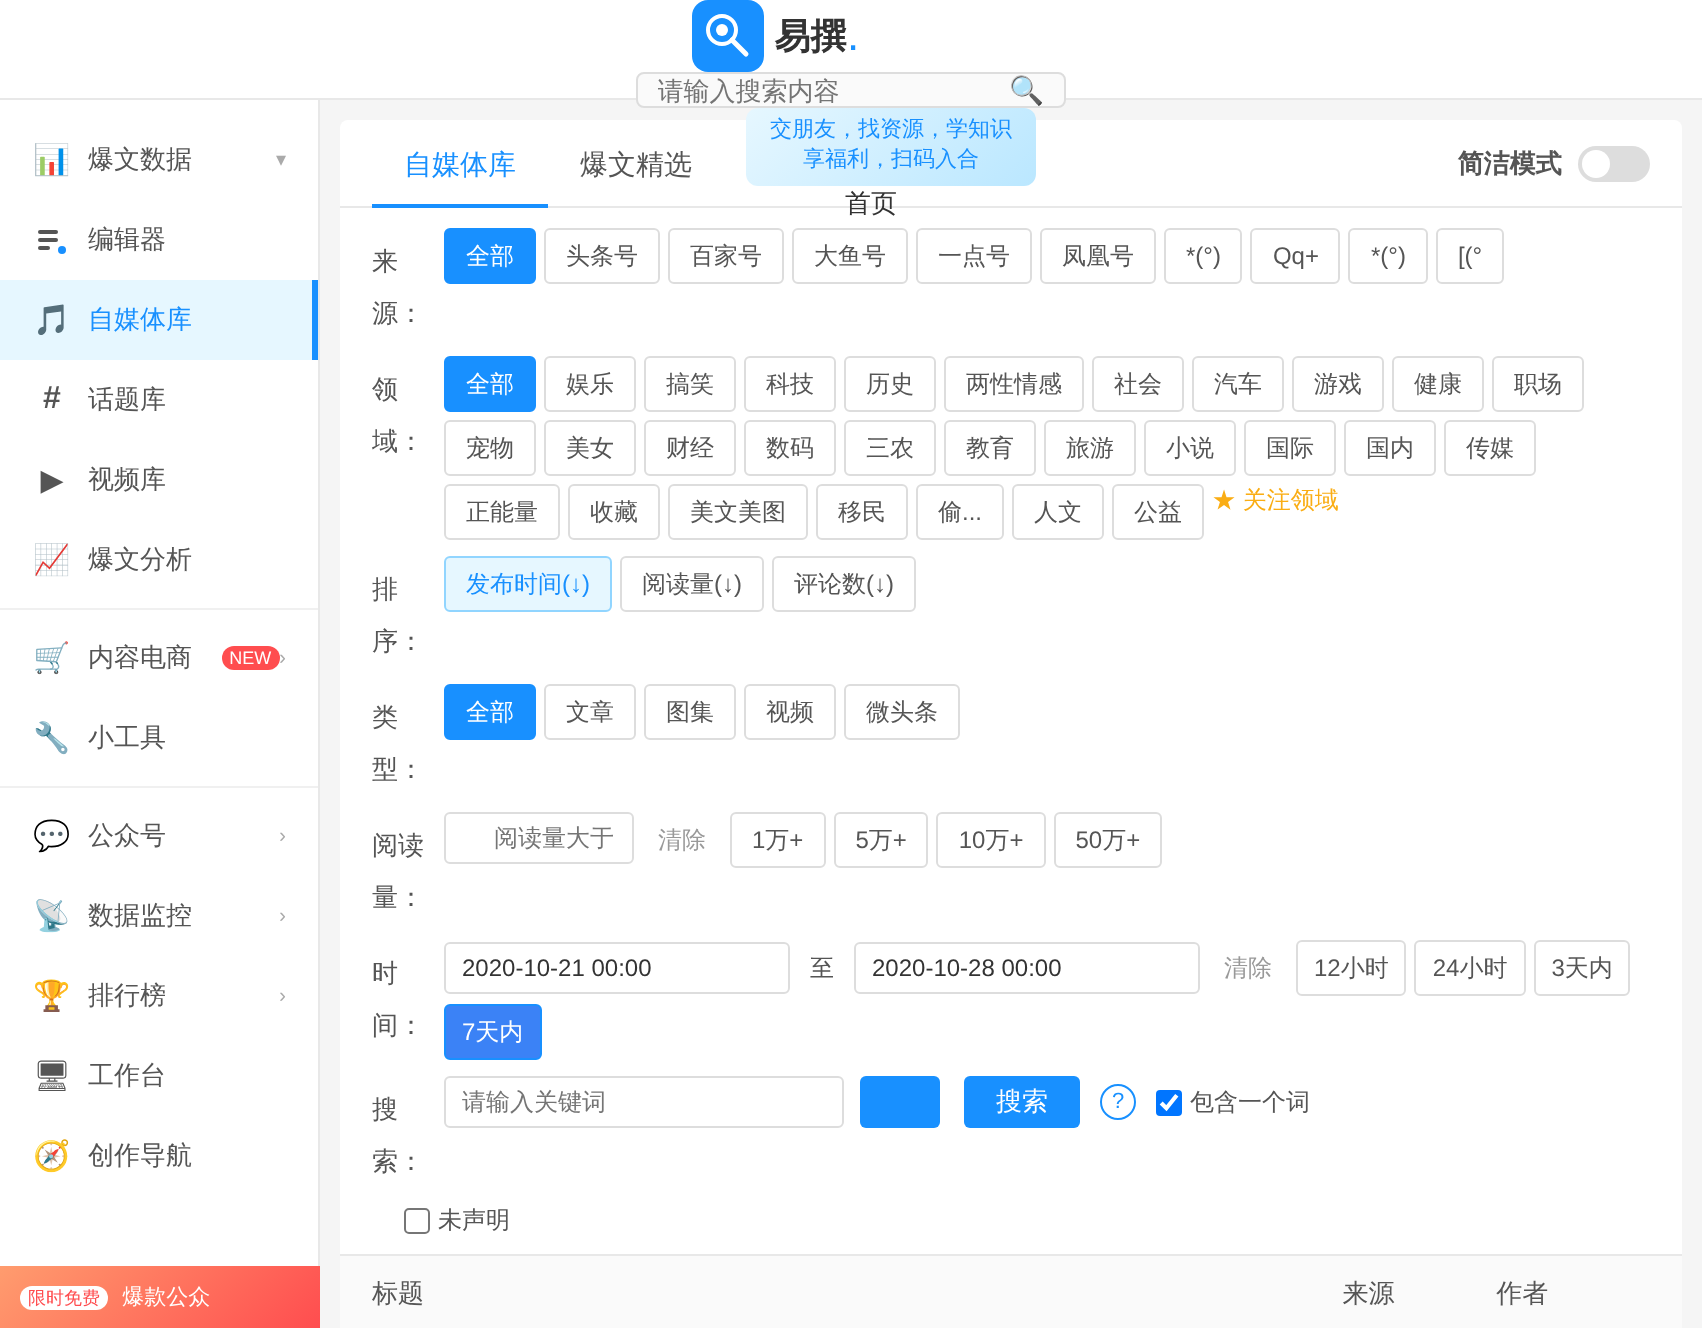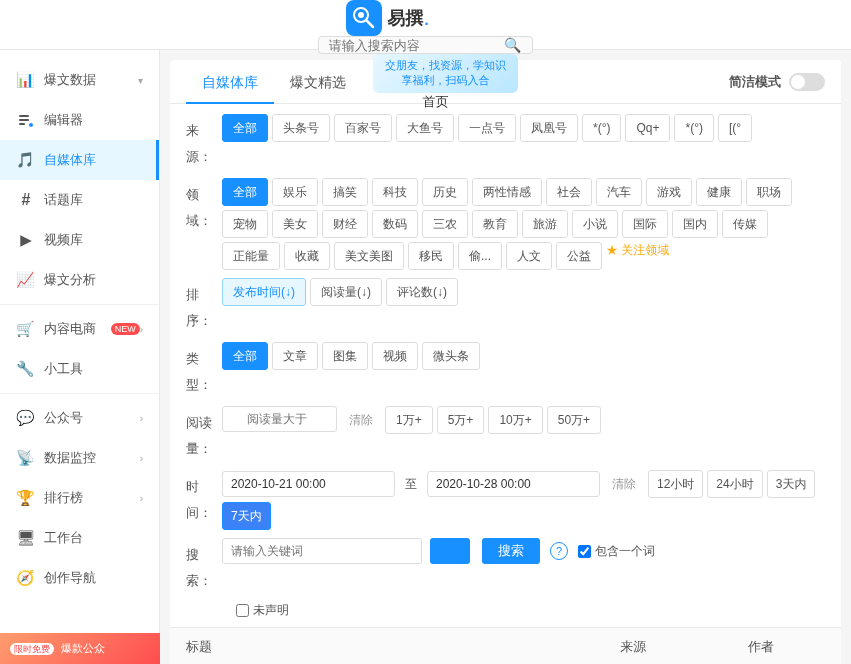--- a/index.html
+++ b/index.html
@@ -276,37 +276,37 @@
     }
     .checkbox-area {
       display: flex; align-items: center; gap: 4px;
       font-size: 12px; color: #555; margin-left: 6px;
     }
     .checkbox-area input { cursor: pointer; }
 
     
     .undeclared-row {
       display: flex; align-items: flex-end; gap: 6px;
-      margin-top: 4px; margin-left: 50px; margin-bottom: 8px;
+      margin-top: 4px; margin-left: 16px; margin-bottom: 8px;
     }
     .undeclared-checkbox { font-size: 12px; color: #555; display: flex; align-items: center; gap: 4px; }
 
     
     .table-header {
       display: flex;
       background: #fafafa;
       border-top: 1px solid #e8e8e8;
       padding: 10px 16px;
       font-size: 13px;
       color: #555;
       font-weight: 500;
       margin-top: 8px;
     }
     .table-header .col-title { flex: 3; }
-    .table-header .col-source { flex: 1; text-align: center; }
+    .table-header .col-source { flex: 1; text-align: right; }
     .table-header .col-author { flex: 1; text-align: center; }
 
     
     .link-attention { color: #faad14; font-size: 12px; cursor: pointer; }
     .link-attention::before { content: '★ '; }
 
     .time-btn { padding: 2px 8px; font-size: 12px; cursor: pointer; border: 1px solid #ddd; border-radius: 3px; background: #fff; color: #555; line-height: 22px; }
     .time-btn.active-blue { background: #3b82f6; color: #fff; border-color: #1890ff; }
 
     .clear-btn { padding: 2px 8px; font-size: 12px; cursor: pointer; border: none; background: transparent; color: #999; }
@@ -496,21 +496,21 @@
             <button class="filter-btn">文章</button>
             <button class="filter-btn">图集</button>
             <button class="filter-btn">视频</button>
             <button class="filter-btn">微头条</button>
           </div>
         </div>
 
         <div class="filter-row">
           <span class="filter-label">阅读量：</span>
           <div class="filter-options">
-            <input class="search-input-box" style="width: 115px; padding-left: 24px;" type="text" placeholder="阅读量大于">
+            <input class="search-input-box" style="width: 95px; padding-left: 24px;" type="text" placeholder="阅读量大于">
             <button class="clear-btn">清除</button>
             <button class="filter-btn">1万+</button>
             <button class="filter-btn">5万+</button>
             <button class="filter-btn">10万+</button>
             <button class="filter-btn">50万+</button>
           </div>
         </div>
 
         <div class="filter-row">
           <span class="filter-label">时间：</span>

